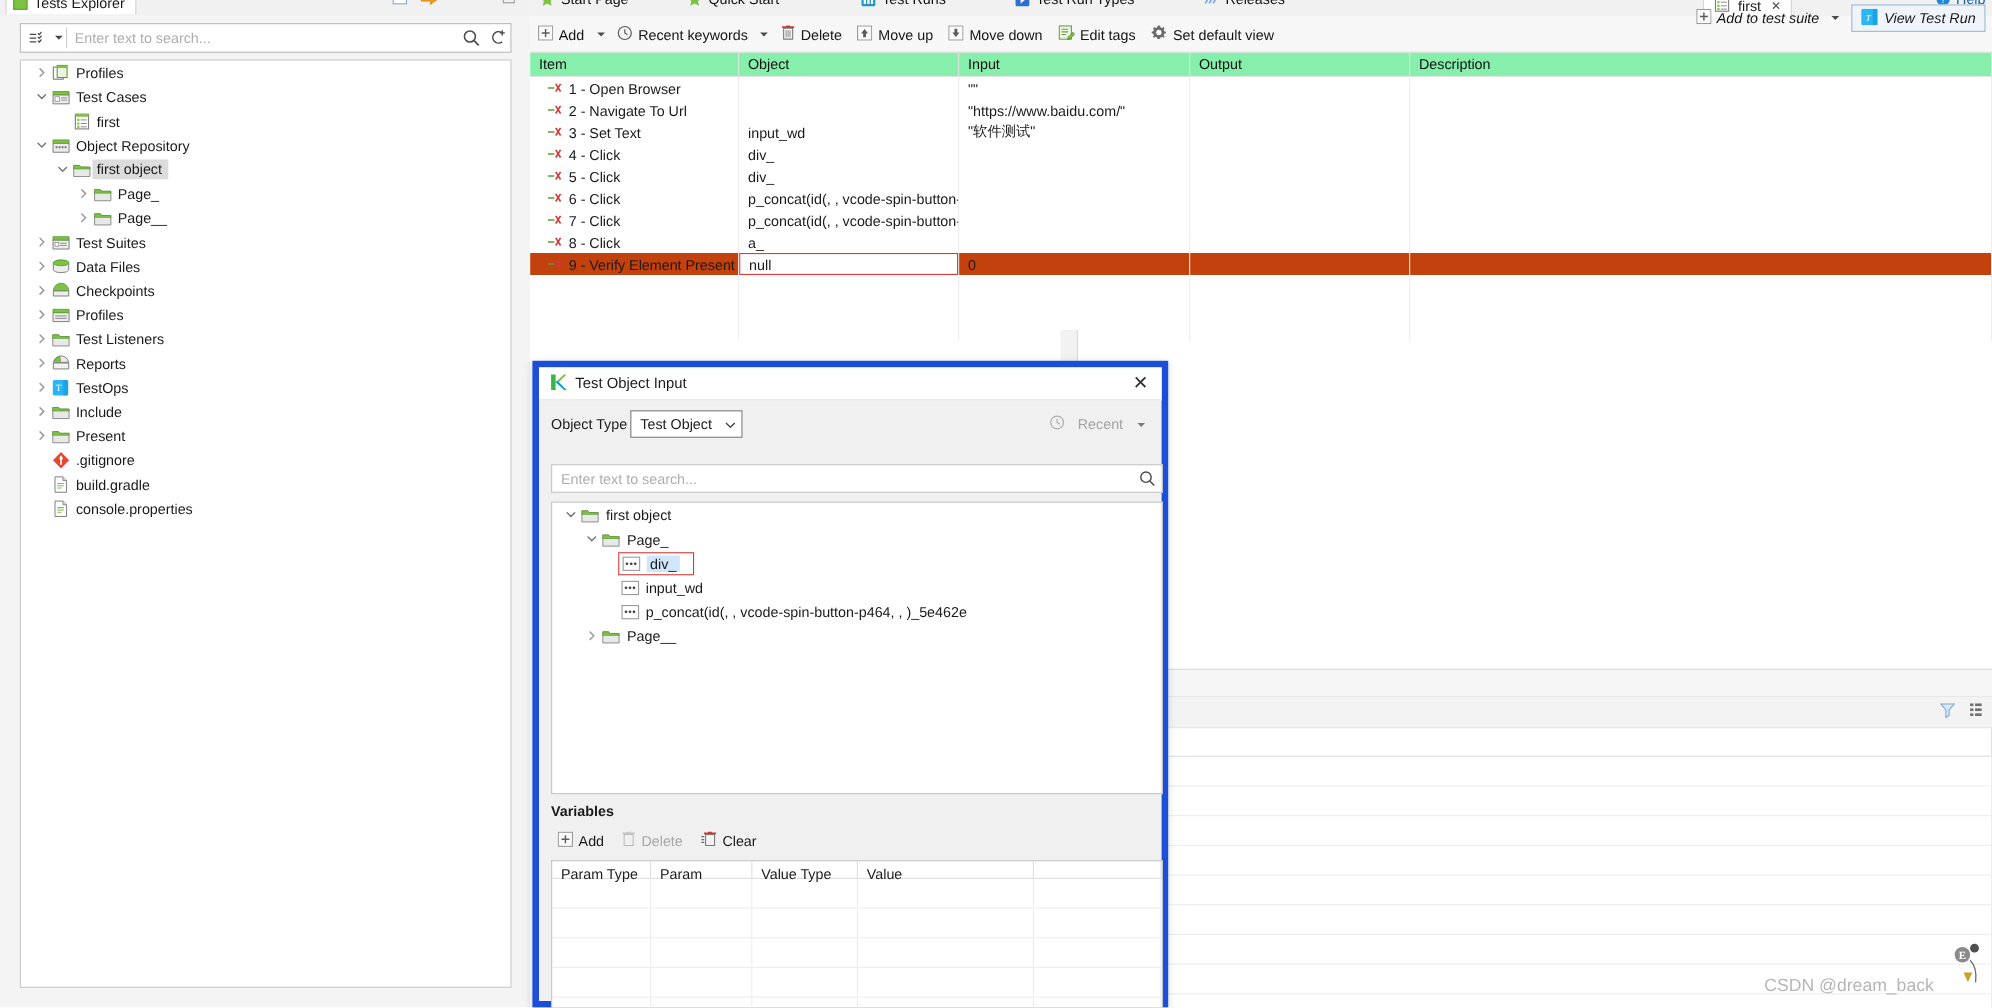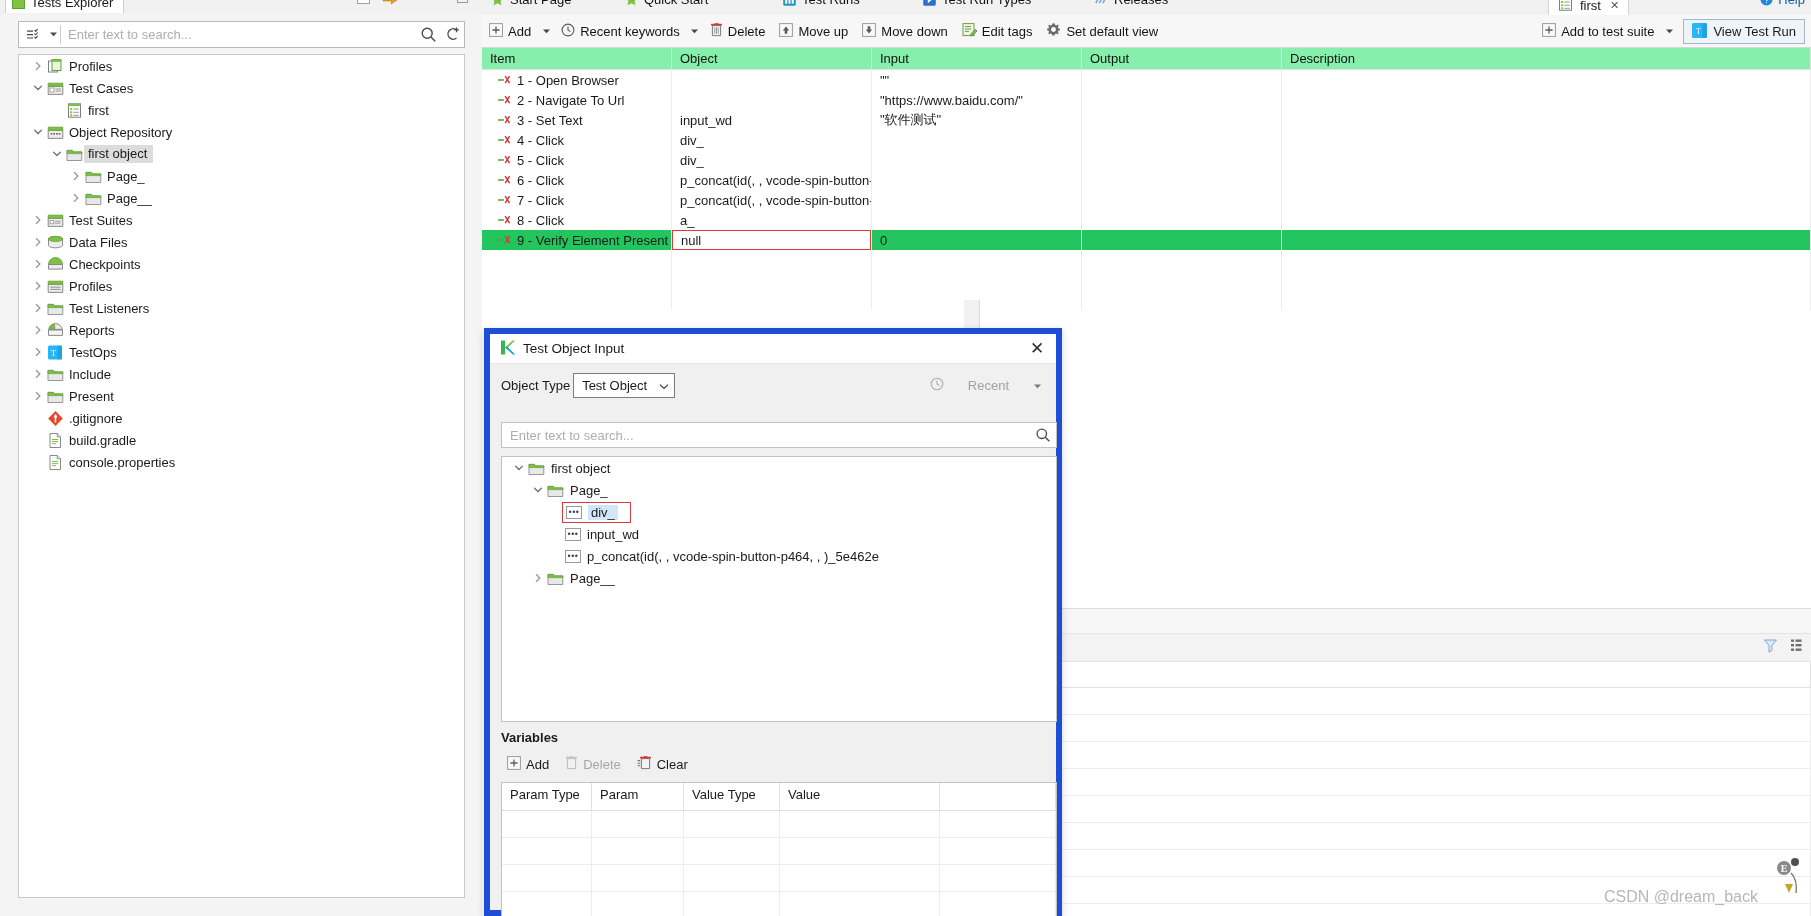--- a/index.html
+++ b/index.html
@@ -101,37 +101,37 @@
   #main-toolbar {
     position: absolute; left: 0; top: 15px; width: 1329px; height: 33px;
     background: #f7f7f7; border-bottom: 1px solid #d8d8d8;
     display: flex; align-items: center;
   }
   .tbitem {
     display: flex; align-items: center; gap: 5px; height: 31px;
     padding: 0 7px; font-size: 13px; white-space: nowrap; color: #141414;
   }
   .tbarrow { width: 16px; display:flex; align-items:center; justify-content:center; height:31px; }
-  #toolbar-right { position: absolute; right: 6px; top: 15px; height: 33px; display: flex; align-items: center; }
+  #toolbar-right { position: absolute; right: 6px; top: 0; height: 33px; display: flex; align-items: center; font-style: italic; }
   #view-test-run {
     display: flex; align-items: center; gap: 6px; height: 25px;
     border: 1px solid #9fb8cc; background: #eef4fa; padding: 0 8px; margin-left: 6px;
   }
 
   
   #steps-table {
     position: absolute; left: 0; top: 48px; width: 1329px; height: 253px;
     background: #fff; font-size: 13px;
   }
   #steps-head {
     display: flex; height: 22px; border-bottom: 1px solid #e2e2e2; background: #86efac;
   }
   .sh { padding: 3px 0 0 8px; border-right: 1px solid #e2e2e2; height: 22px; color: #111; }
   .srow { display: flex; height: 20px; align-items: stretch; }
-  .srow.selected { background: #22c55e; }
+  .srow.selected { background: #c2410c; }
   .sc { border-right: 1px solid #ededed; display: flex; align-items: center; padding-left: 8px; overflow: hidden; white-space: nowrap; }
   .sc.item { padding-left: 16px; gap: 5px; }
   .stepx { width: 14px; height: 12px; flex: none; }
   .cell-highlight {
     border: 1px solid #d63c3c !important; background: #fff;
     margin: 0; height: 20px; display: flex; align-items: center; padding-left: 8px;
   }
 
   
   #props-panel { position: absolute; left: 440px; top: 608px; width: 889px; height: 308px; background: #fff; }
@@ -161,21 +161,21 @@
     display: flex; align-items: center; padding: 0 6px 0 9px;
   }
   #dlg-title-text { flex: 1; font-size: 13.5px; padding-left: 7px; }
   #dlg-close { width: 26px; height: 26px; display: flex; align-items: center; justify-content: center; font-size: 17px; color: #333; }
   #dlg-objtype-row { height: 42px; display: flex; align-items: center; padding-left: 11px; }
   #objtype-label { font-size: 13px; margin-right: 3px; }
   #objtype-select {
     height: 25px; border: 1px solid #7c7c7c; background: #fff;
     display: flex; align-items: center; padding: 0 5px 0 8px; gap: 12px; font-size: 13px;
   }
-  #recent-group { margin-left: auto; margin-right: 14px; display: flex; align-items: center; gap: 24px; color: #a3a3a3; font-size: 13px; }
+  #recent-group { margin-left: auto; margin-right: 14px; display: flex; align-items: center; gap: 12px; color: #a3a3a3; font-size: 13px; }
   #dlg-search {
     position: absolute; left: 11px; top: 88px; width: 556px; height: 26px;
     background: #fff; border: 1px solid #c2c2c2; display: flex; align-items: center;
   }
   #dlg-search-input {
     flex: 1; border: none; outline: none; height: 24px; padding-left: 8px;
     font-family: "Liberation Sans", sans-serif; font-size: 13px; background: transparent;
   }
   #dlg-search-input::placeholder { color: #aeaeae; }
   #dlg-tree {
@@ -194,21 +194,21 @@
   }
   .dt-sel-text { background: #cfe6fb; padding: 0 3px; }
   #vars-title { position: absolute; left: 11px; top: 396px; font-weight: bold; font-size: 13px; }
   #vars-toolbar { position: absolute; left: 9px; top: 418px; display: flex; align-items: center; }
   .vtb { display: flex; align-items: center; gap: 5px; padding: 0 8px; height: 24px; font-size: 13px; }
   .vtb.disabled { color: #a7a7a7; }
   #vars-table {
     position: absolute; left: 11px; top: 448px; width: 556px; height: 140px;
     background: #fff; border: 1px solid #c2c2c2; border-bottom: none; overflow: hidden;
   }
-  #vars-head { display: flex; height: 28px; border-bottom: 1px solid #dedede; }
+  #vars-head { display: flex; height: 16px; border-bottom: 1px solid #dedede; }
   .vth { padding: 4px 0 0 8px; border-right: 1px solid #dedede; font-size: 13px; }
   .vrow { height: 27px; display: flex; border-bottom: 1px solid #ededed; }
   .vrow .vc { border-right: 1px solid #ededed; }
 
   #watermark { position: absolute; right: 53px; bottom: 10px; font-size: 16px; color: #b6b6b6; font-family: "Liberation Sans", sans-serif; }
   #corner-badge { position: absolute; right: 8px; bottom: 22px; width: 38px; height: 38px; }
 </style>
 </head>
 <body>
 

